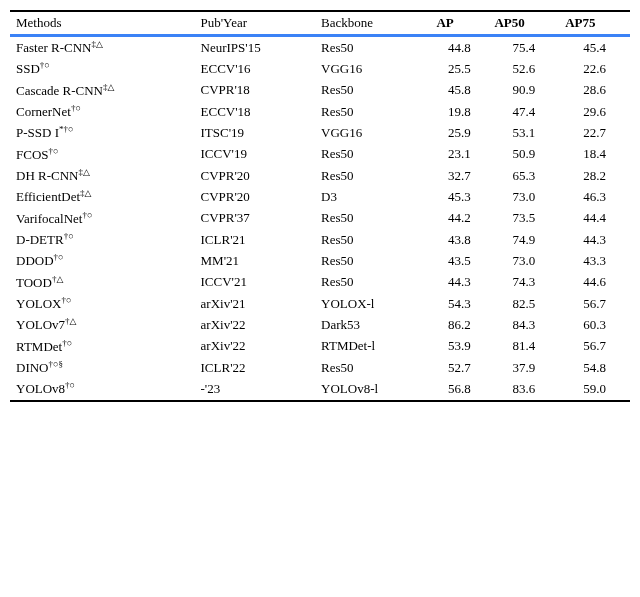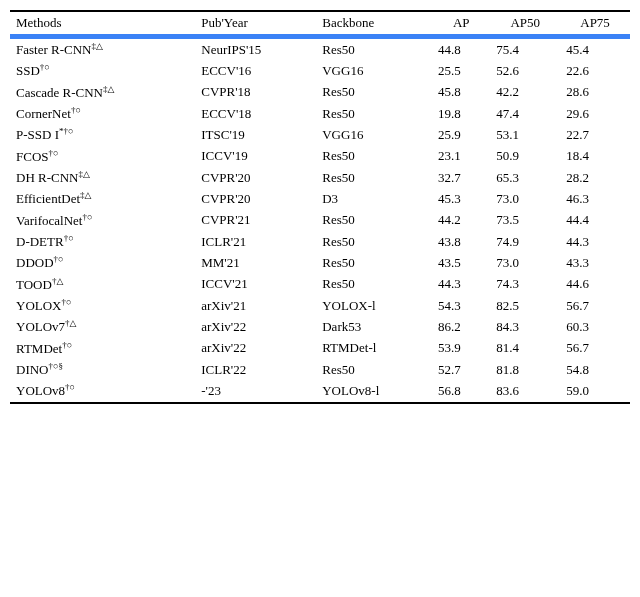--- a/index.html
+++ b/index.html
@@ -21,37 +21,38 @@
     .table-container {
       width: 620px;
     }
     table {
       width: 100%;
       border-collapse: collapse;
       border-top: 2px solid #000;
       border-bottom: 2px solid #000;
     }
     thead tr {
-      border-bottom: 5px solid #3b82f6;
+      border-bottom: 3px solid #3b82f6;
     }
     th {
       font-weight: normal;
       padding: 3px 6px;
       text-align: left;
       font-size: 13px;
     }
     th.num {
-      text-align: center;
+      font-weight: bold;
     }
     td {
       padding: 2px 6px;
       font-size: 13px;
       text-align: left;
     }
     td.num {
+      text-align: center;
     }
     tr.bold-row td {
       font-weight: bold;
       border-top: 1px solid #000;
     }
     sup {
       font-size: 9px;
     }
   </style>
 </head>
@@ -84,21 +85,21 @@
           <td>VGG16</td>
           <td class="num">25.5</td>
           <td class="num">52.6</td>
           <td class="num">22.6</td>
         </tr>
         <tr>
           <td>Cascade R-CNN<sup>‡△</sup></td>
           <td>CVPR'18</td>
           <td>Res50</td>
           <td class="num">45.8</td>
-          <td class="num">42.2</td>
+          <td class="num">90.9</td>
           <td class="num">28.6</td>
         </tr>
         <tr>
           <td>CornerNet<sup>†○</sup></td>
           <td>ECCV'18</td>
           <td>Res50</td>
           <td class="num">19.8</td>
           <td class="num">47.4</td>
           <td class="num">29.6</td>
         </tr>
@@ -129,21 +130,21 @@
         <tr>
           <td>EfficientDet<sup>‡△</sup></td>
           <td>CVPR'20</td>
           <td>D3</td>
           <td class="num">45.3</td>
           <td class="num">73.0</td>
           <td class="num">46.3</td>
         </tr>
         <tr>
           <td>VarifocalNet<sup>†○</sup></td>
-          <td>CVPR'21</td>
+          <td>CVPR'37</td>
           <td>Res50</td>
           <td class="num">44.2</td>
           <td class="num">73.5</td>
           <td class="num">44.4</td>
         </tr>
         <tr>
           <td>D-DETR<sup>†○</sup></td>
           <td>ICLR'21</td>
           <td>Res50</td>
           <td class="num">43.8</td>
@@ -188,21 +189,21 @@
           <td>RTMDet-l</td>
           <td class="num">53.9</td>
           <td class="num">81.4</td>
           <td class="num">56.7</td>
         </tr>
         <tr>
           <td>DINO<sup>†○§</sup></td>
           <td>ICLR'22</td>
           <td>Res50</td>
           <td class="num">52.7</td>
-          <td class="num">81.8</td>
+          <td class="num">37.9</td>
           <td class="num">54.8</td>
         </tr>
         <tr>
           <td>YOLOv8<sup>†○</sup></td>
           <td>-'23</td>
           <td>YOLOv8-l</td>
           <td class="num">56.8</td>
           <td class="num">83.6</td>
           <td class="num">59.0</td>
         </tr>

